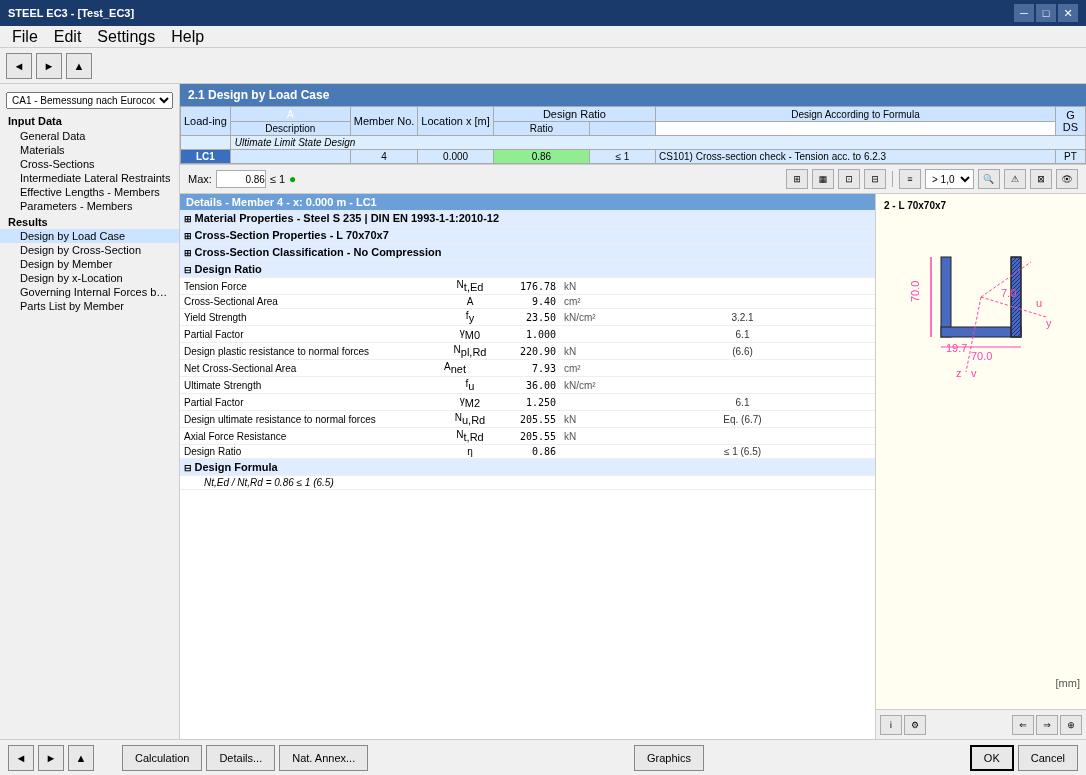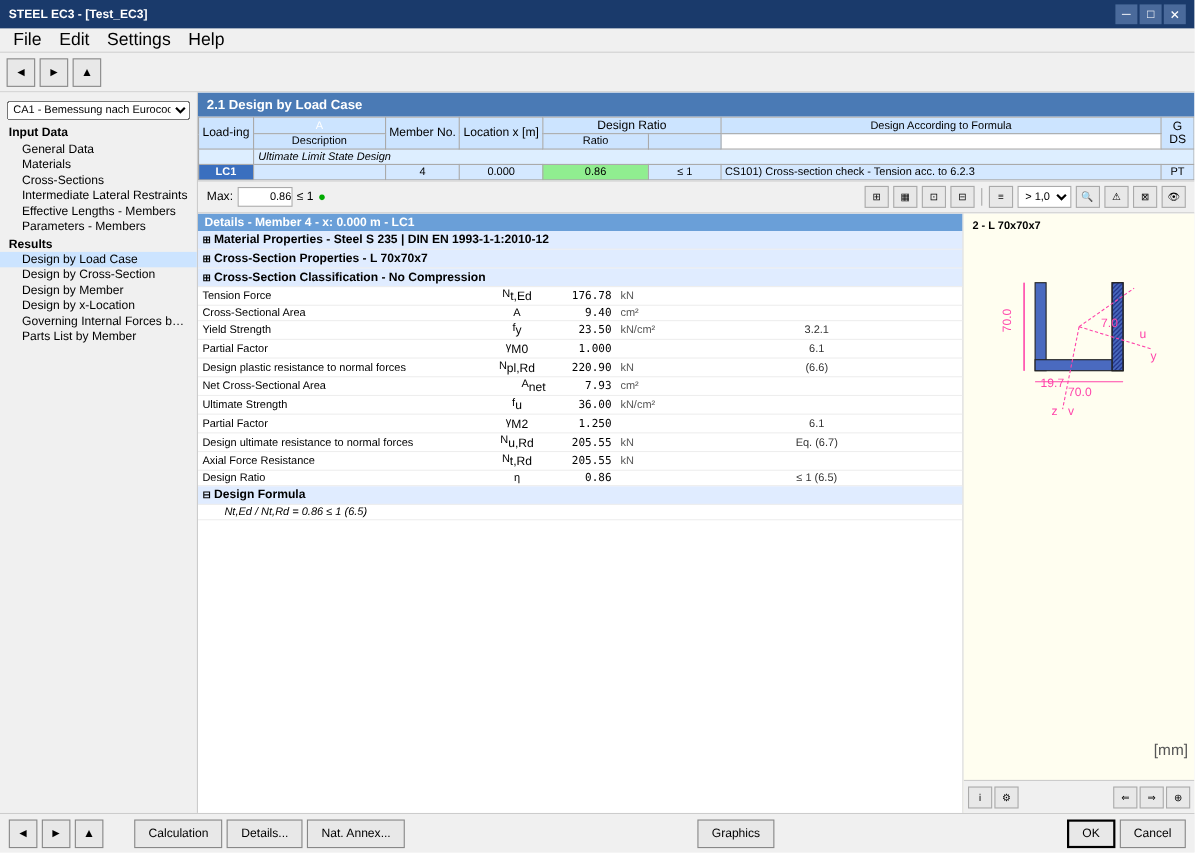--- a/index.html
+++ b/index.html
@@ -75,21 +75,21 @@
 
     
     .nav-bar { height: 36px; background: #f0f0f0; border-bottom: 1px solid #ccc; display: flex; align-items: center; padding: 0 6px; gap: 4px; }
     .nav-btn { width: 26px; height: 26px; background: #e8e8e8; border: 1px solid #888; cursor: pointer; display: flex; align-items: center; justify-content: center; font-size: 11px; }
 
     
     .formula-row td { font-style: italic; padding-left: 24px; font-size: 10px; }
 
     
     .right-panel-bottom { position: absolute; bottom: 0; left: 0; right: 0; height: 30px; background: #f0f0f0; border-top: 1px solid #ccc; display: flex; align-items: center; padding: 0 4px; gap: 2px; }
-    .mm-label { position: absolute; bottom: 50px; right: 6px; font-size: 14px; color: #555; }
+    .mm-label { position: absolute; bottom: 50px; right: 6px; font-size: 11px; color: #555; }
 
     
     .green-circle { color: #00aa00; font-size: 12px; }
 
     
     .merged-header { background: #cce4ff; text-align: center; font-weight: bold; }
   </style>
 </head>
 <body>
 
@@ -213,20 +213,23 @@
           <tbody>
             <tr class="section-header">
               <td colspan="5"><span class="expand-icon">⊞</span><span>Material Properties - Steel S 235 | DIN EN 1993-1-1:2010-12</span></td>
             </tr>
             <tr class="section-header">
               <td colspan="5"><span class="expand-icon">⊞</span><span>Cross-Section Properties -  L 70x70x7</span></td>
             </tr>
             <tr class="section-header">
               <td colspan="5"><span class="expand-icon">⊞</span><span>Cross-Section Classification - No Compression</span></td>
             </tr>
+            <tr class="section-header">
+              <td colspan="5"><span class="expand-icon">⊟</span><span>Design Ratio</span></td>
+            </tr>
 
             <tr>
               <td class="detail-label" style="width:260px;">Tension Force</td>
               <td style="width:60px; text-align:center;">N<sub>t,Ed</sub></td>
               <td class="detail-value" style="width:60px;">176.78</td>
               <td class="detail-unit" style="width:50px;">kN</td>
               <td></td>
             </tr>
             <tr>
               <td class="detail-label">Cross-Sectional Area</td>
@@ -251,21 +254,21 @@
             </tr>
             <tr>
               <td class="detail-label">Design plastic resistance to normal forces</td>
               <td style="text-align:center;">N<sub>pl,Rd</sub></td>
               <td class="detail-value">220.90</td>
               <td class="detail-unit">kN</td>
               <td class="detail-ref">(6.6)</td>
             </tr>
             <tr>
               <td class="detail-label">Net Cross-Sectional Area</td>
-              <td style="text-align:right;">A<sub>net</sub></td>
+              <td style="text-align:left;">A<sub>net</sub></td>
               <td class="detail-value">7.93</td>
               <td class="detail-unit">cm²</td>
               <td></td>
             </tr>
             <tr>
               <td class="detail-label">Ultimate Strength</td>
               <td style="text-align:center;">f<sub>u</sub></td>
               <td class="detail-value">36.00</td>
               <td class="detail-unit">kN/cm²</td>
               <td></td>

